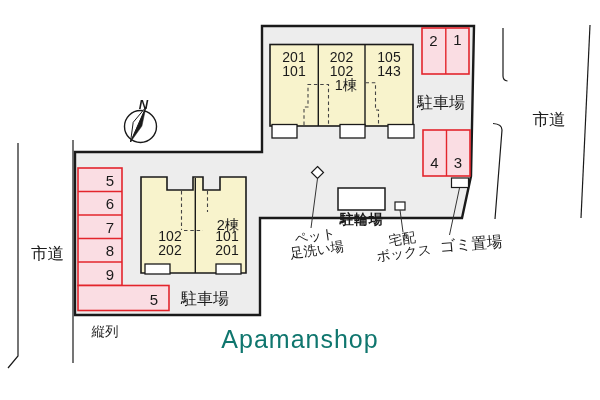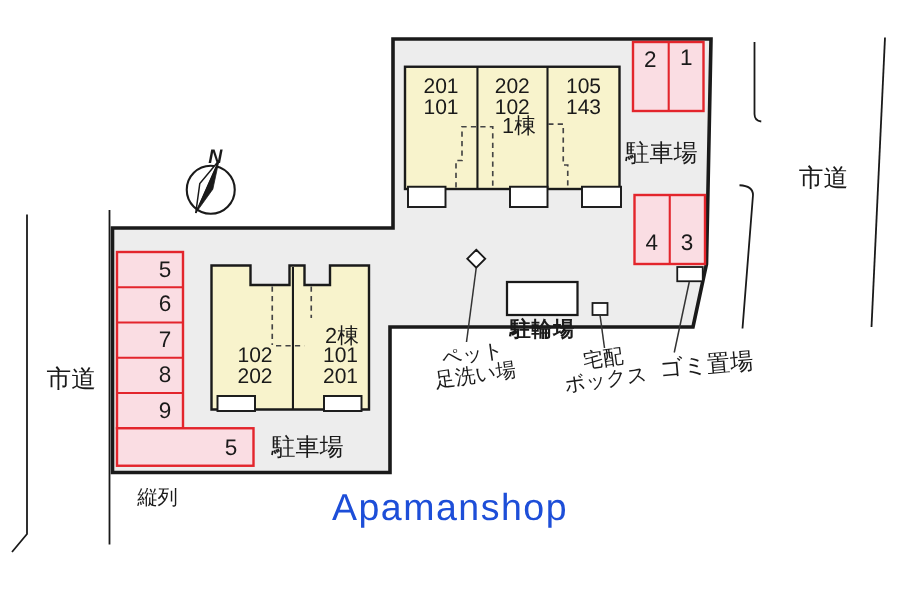--- a/index.html
+++ b/index.html
@@ -4,21 +4,21 @@
 <style>
   html,body{margin:0;padding:0;background:#fff;}
   .stage{position:relative;width:600px;height:400px;background:#ffffff;overflow:hidden;
          font-family:"Liberation Sans","DejaVu Sans",sans-serif;}
   .stage svg{position:absolute;left:0;top:0;}
   .lbl{position:absolute;transform:translate(-50%,-50%);color:#1a1a1a;white-space:nowrap;
        line-height:1.0;text-align:center;}
   .two span{display:block;text-align:center;line-height:1.0;}
   .rot8{transform:translate(-50%,-50%) rotate(-8deg);}
   .rot5{transform:translate(-50%,-50%) rotate(-5deg);}
-  .brand{color:#1d4ed8;font-size:25px;letter-spacing:1px;}
+  .brand{color:#0f766e;font-size:25px;letter-spacing:1px;}
   .north{font-style:italic;font-weight:bold;font-size:13px;}
   .bike{font-size:14px;font-weight:bold;letter-spacing:0.5px;margin-top:20px;}
 </style>
 </head>
 <body>
 
 <div class="stage">
 
   <svg width="600" height="400" viewBox="0 0 600 400">
 

